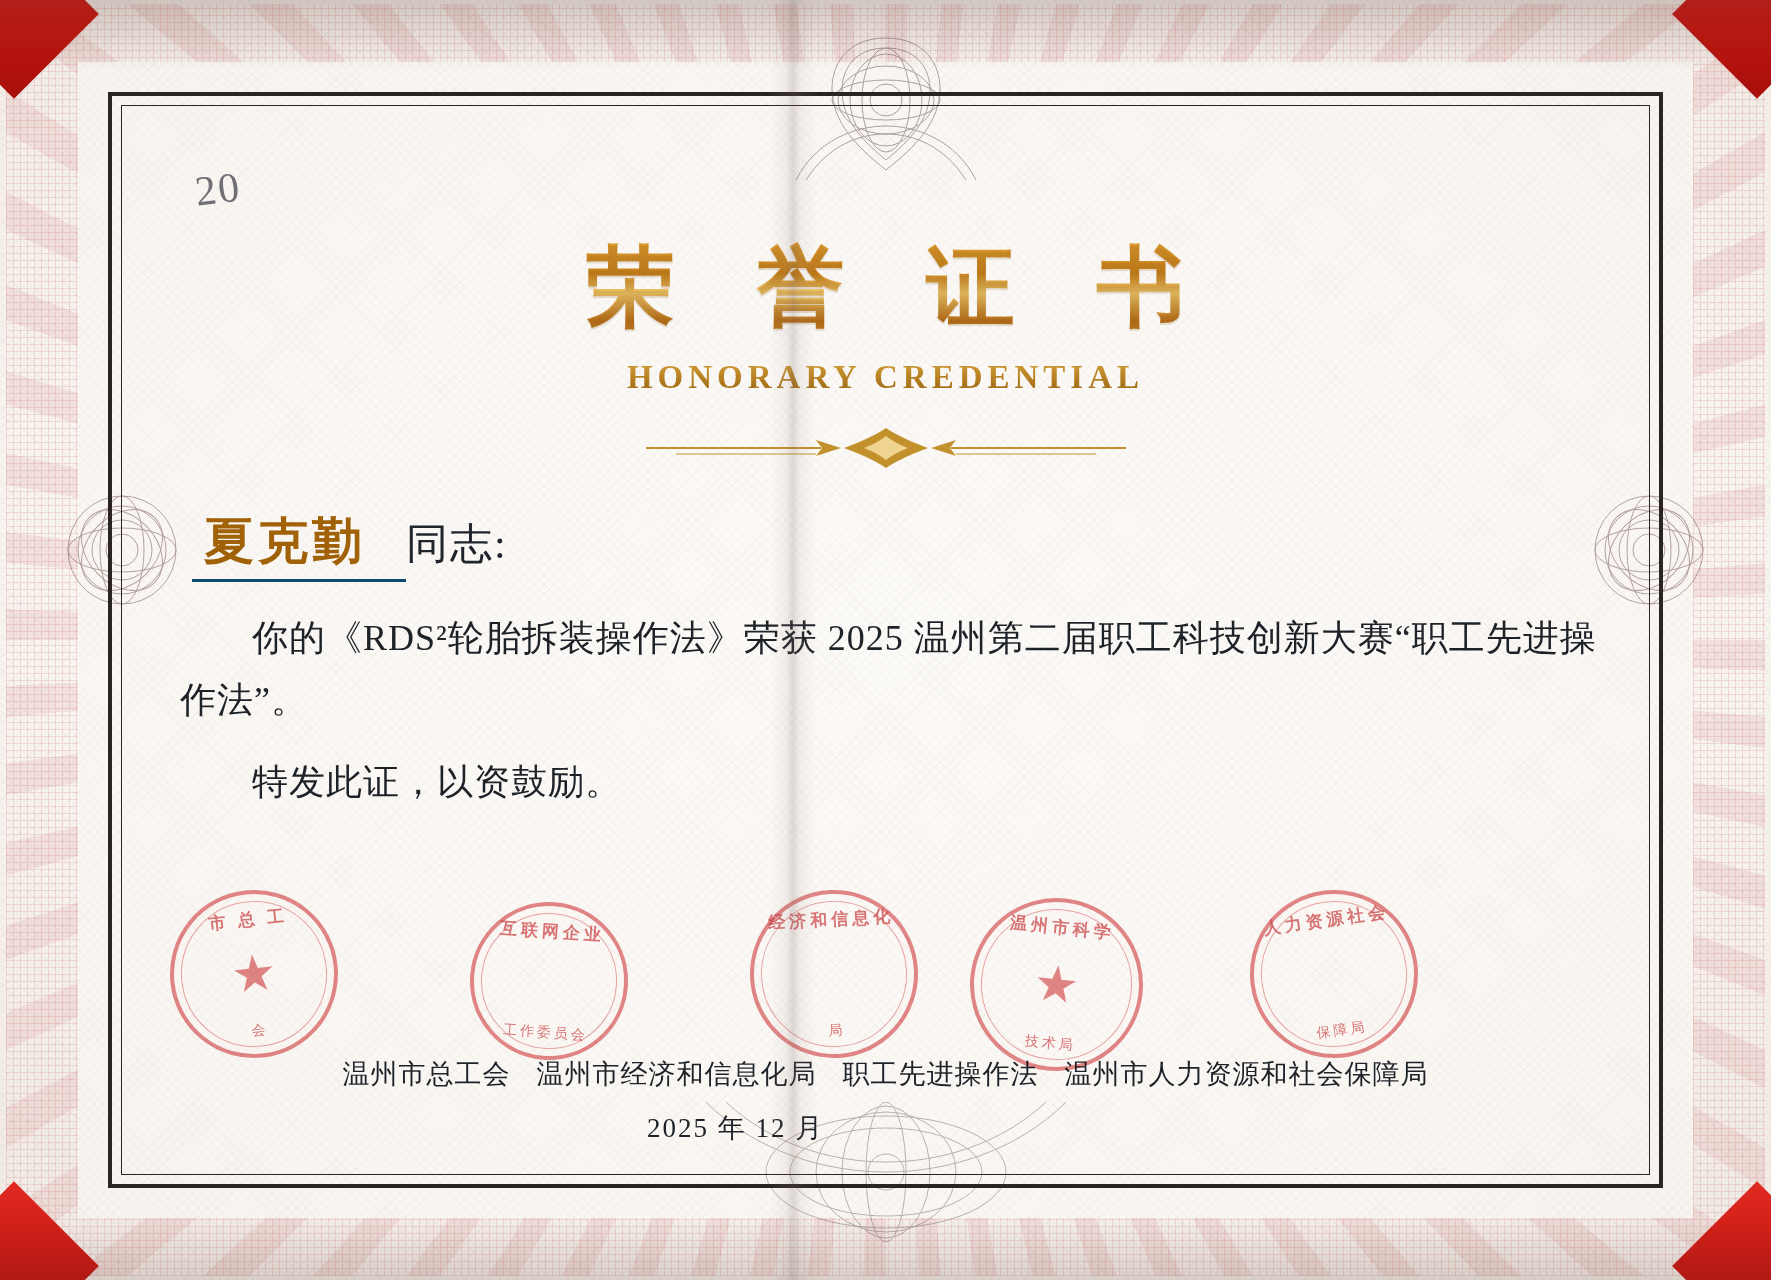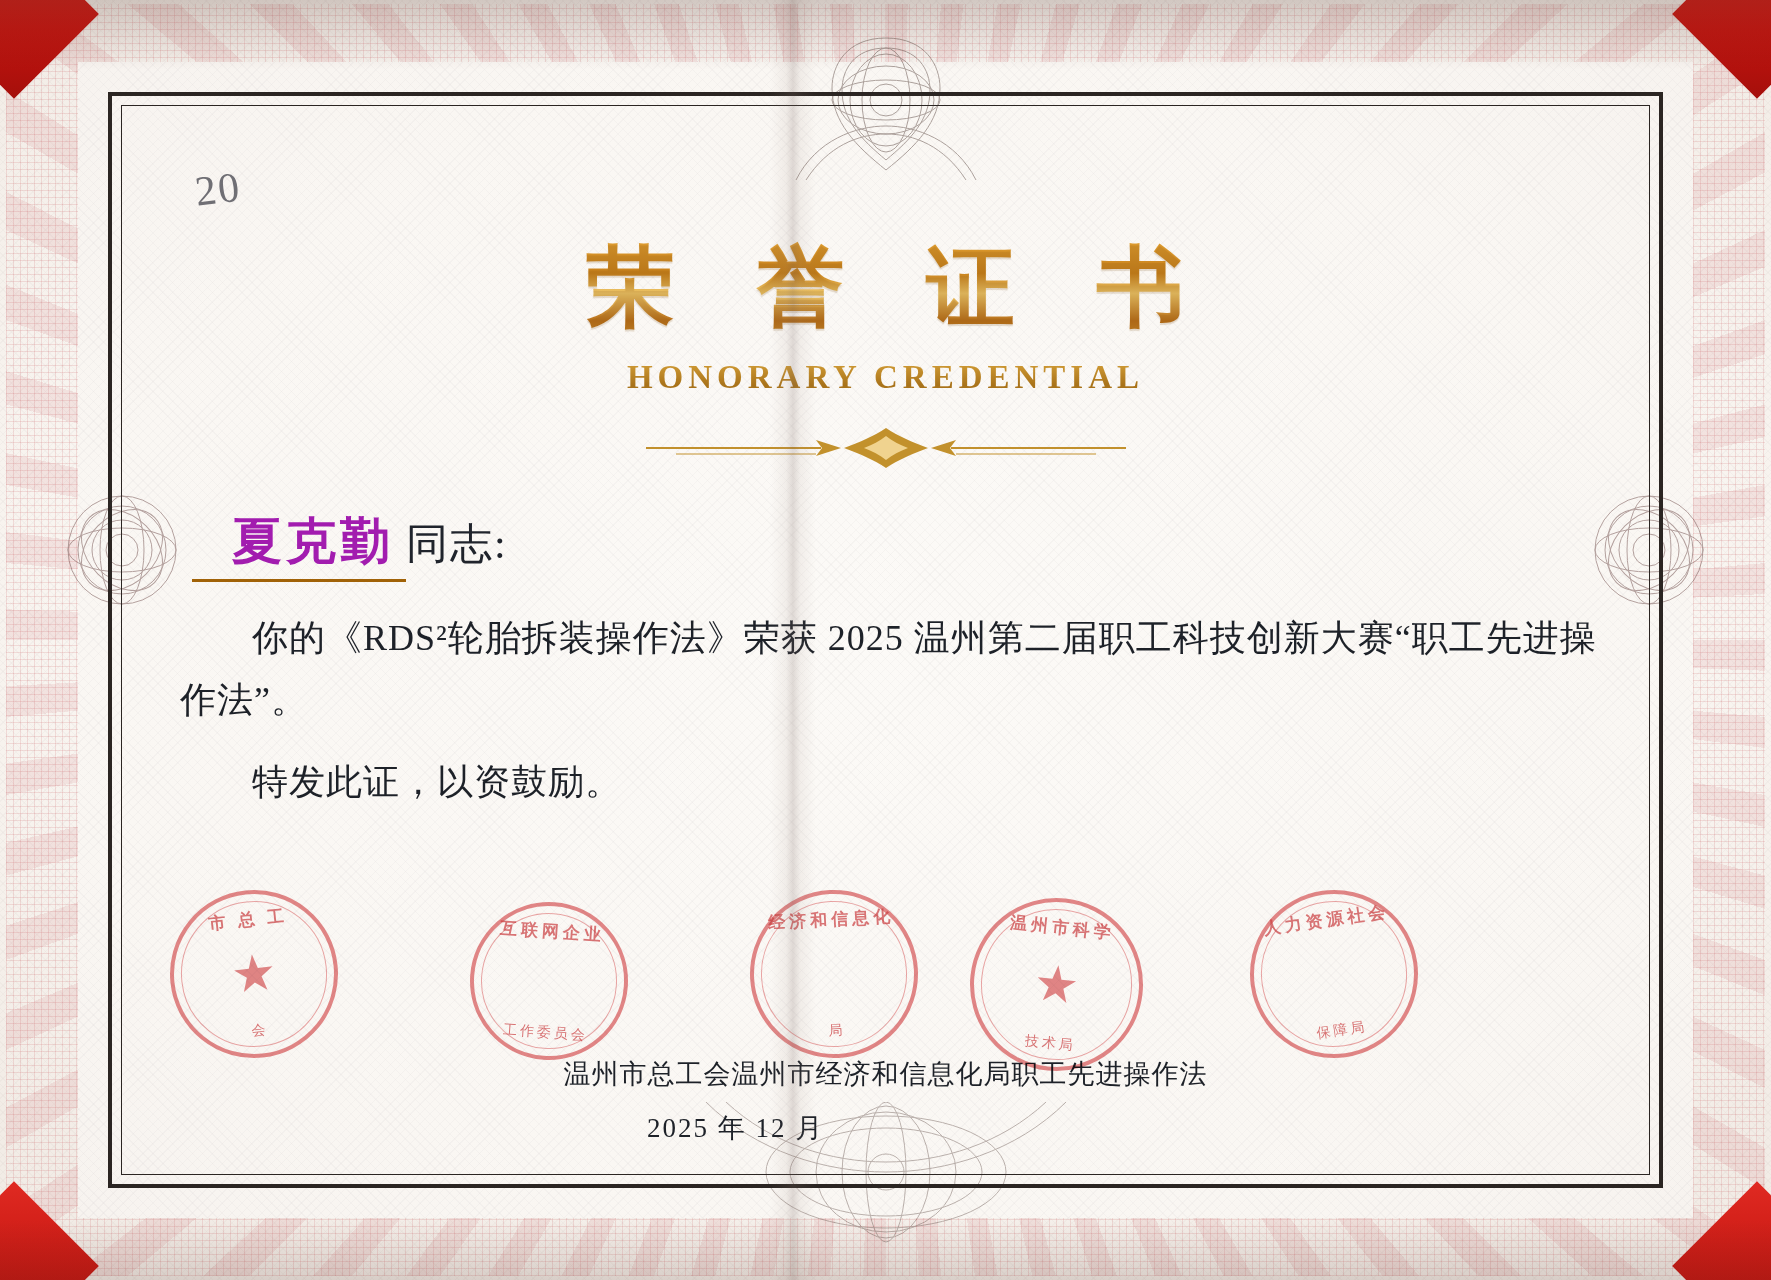--- a/index.html
+++ b/index.html
@@ -195,26 +195,26 @@
   .recipient-line {
     margin-top: 34px;
     padding-left: 52px;
     display: flex;
     align-items: baseline;
   }
   .recipient-name {
     font-family: "Liberation Serif", serif;
     font-size: 50px;
     font-weight: bold;
-    color: #a21caf;
+    color: #a16207;
     letter-spacing: 4px;
-    border-bottom: 3px solid #a16207;
+    border-bottom: 3px solid #0c4a6e;
     padding: 0 12px 4px 12px;
     min-width: 190px;
-    text-align: right;
+    text-align: left;
   }
   .recipient-suffix {
     font-family: "Liberation Serif", serif;
     font-size: 42px;
     color: #20242c;
     letter-spacing: 2px;
   }
 
   .body-text {
     margin-top: 26px;
@@ -229,20 +229,21 @@
 
   .sign-block {
     position: absolute;
     left: 0; right: 0;
     bottom: 14px;
   }
   .org-row {
     display: flex;
     justify-content: center;
     align-items: flex-end;
+    gap: 26px;
     font-family: "Liberation Serif", serif;
     font-size: 27px;
     color: #1d2128;
     letter-spacing: 1px;
     white-space: nowrap;
   }
   .date-row {
     margin-top: 18px;
     text-align: center;
     font-family: "Liberation Serif", serif;
@@ -413,20 +414,21 @@
     <div class="body-text">
       <p class="body-p">你的《RDS²轮胎拆装操作法》荣获 2025 温州第二届职工科技创新大赛“职工先进操作法”。</p>
       <p class="body-p">特发此证，以资鼓励。</p>
     </div>
 
     <div class="sign-block">
       <div class="org-row">
         <span>温州市总工会</span>
         <span>温州市经济和信息化局</span>
         <span>职工先进操作法</span>
+        <span>温州市人力资源和社会保障局</span>
       </div>
       <div class="date-row">2025 年 12 月</div>
     </div>
 
     <div class="seal-layer">
       <div class="seal s1">
         <div class="seal-ring"></div>
         <div class="seal-top">市 总 工</div>
         <div class="seal-star">★</div>
         <div class="seal-bottom">会</div>

